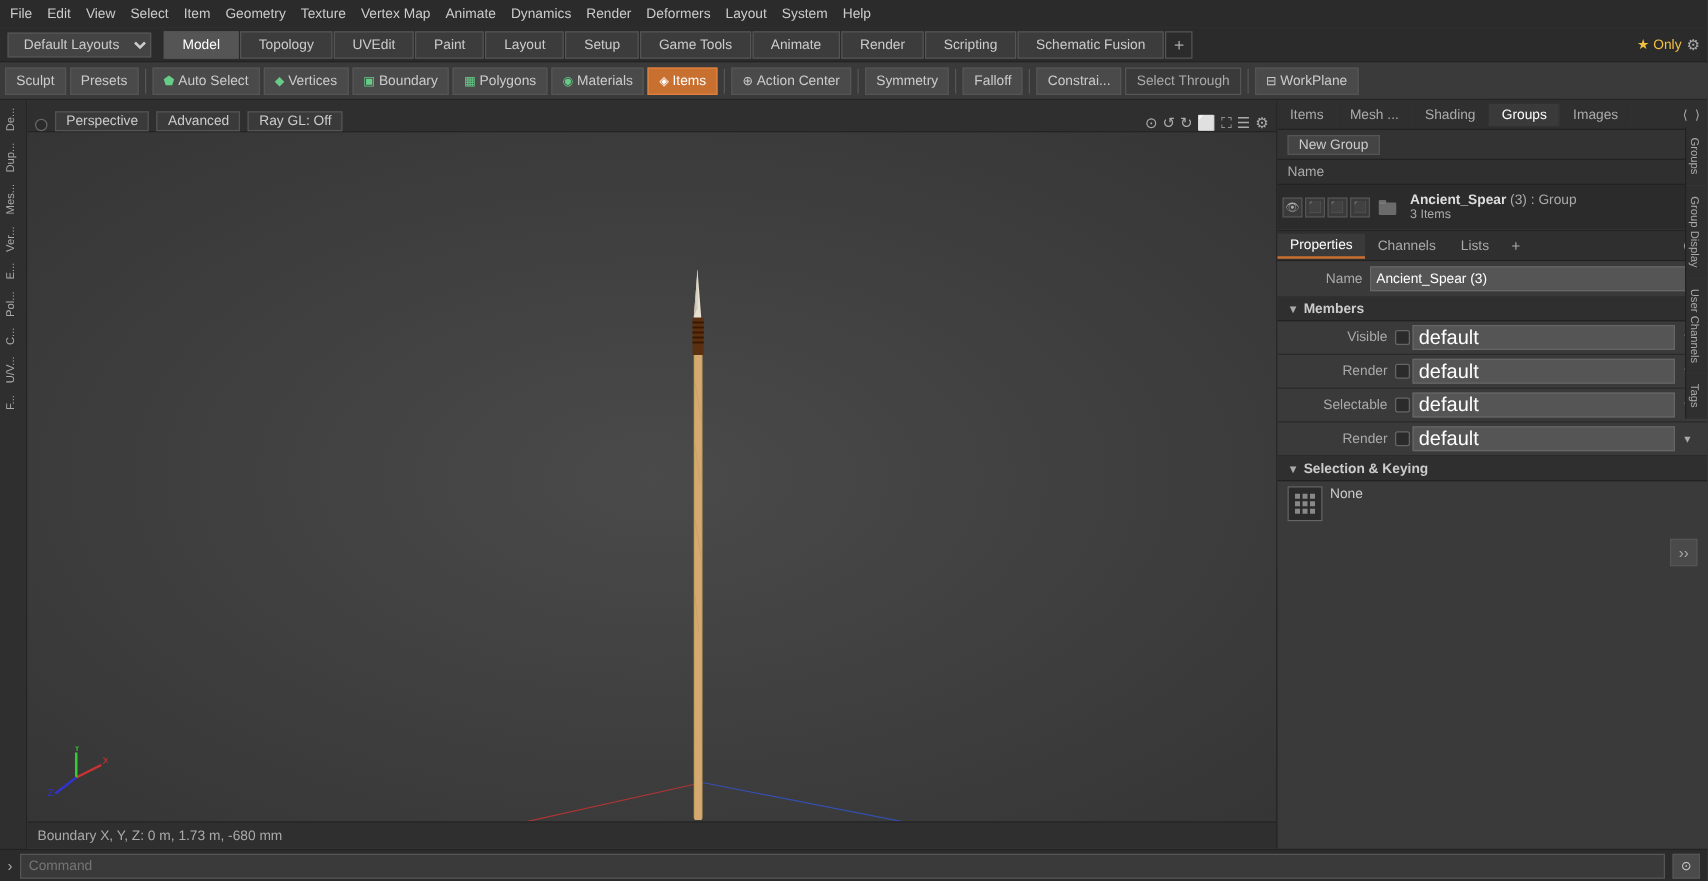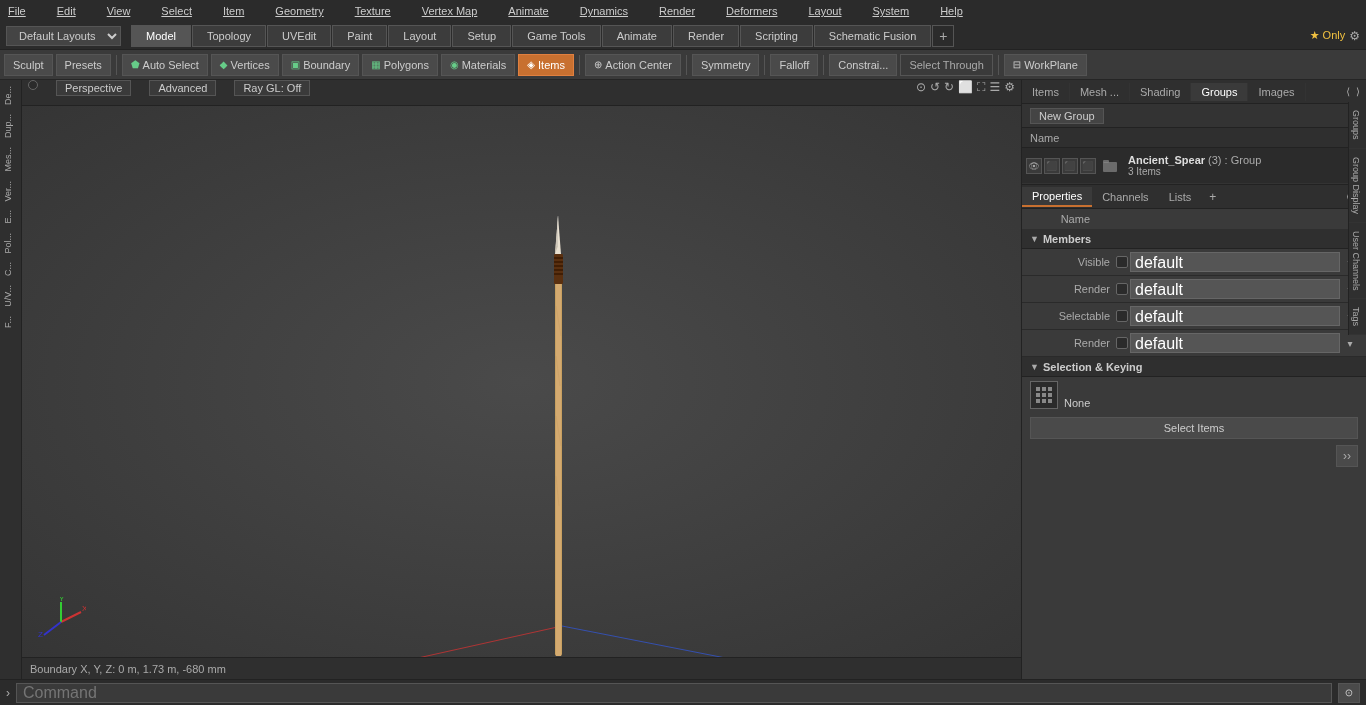--- a/index.html
+++ b/index.html
@@ -15,23 +15,22 @@
       flex-direction: column;
     }
 
     
     .menu-bar {
       background: #2b2b2b;
       height: 22px;
       display: flex;
       align-items: center;
       padding: 0 4px;
-      gap: 23px;
+      gap: 4px;
       flex-shrink: 0;
-      text-decoration: underline;
     }
     .menu-bar span {
       color: #ccc;
       font-size: 11px;
       cursor: pointer;
       padding: 2px 4px;
     }
 
     
     .layout-bar {
@@ -180,23 +179,23 @@
       flex-direction: column;
       background: #3d3d3d;
       position: relative;
       overflow: hidden;
     }
     .viewport-header {
       height: 26px;
       background: #2f2f2f;
       border-bottom: 1px solid #222;
       display: flex;
-      align-items: flex-start;
+      align-items: flex-end;
       padding: 0 6px;
-      gap: 18px;
+      gap: 6px;
     }
     .viewport-dot {
       width: 10px;
       height: 10px;
       border-radius: 50%;
       border: 1px solid #666;
       background: #2b2b2b;
     }
     .viewport-label {
       color: #ccc;
@@ -456,21 +455,21 @@
     .prop-arrow {
       color: #aaa;
       font-size: 10px;
       width: 16px;
       text-align: center;
     }
 
     
     .sel-keying-row {
       display: flex;
-      align-items: flex-end;
+      align-items: flex-start;
       padding: 4px 8px;
       gap: 6px;
     }
     .sel-icon {
       width: 28px; height: 28px;
       border: 1px solid #666;
       background: #2b2b2b;
       display: flex; align-items: center; justify-content: center;
       flex-shrink: 0;
     }
@@ -556,21 +555,21 @@
     .cmd-arrow {
       color: #aaa;
       font-size: 12px;
       cursor: pointer;
     }
     .cmd-input {
       flex: 1;
       background: #3a3a3a;
       border: 1px solid #555;
       color: #ccc;
-      font-size: 16px;
+      font-size: 11px;
       padding: 2px 6px;
       height: 20px;
     }
     .cmd-go {
       width: 22px; height: 20px;
       background: #4a4a4a;
       border: 1px solid #555;
       color: #ccc;
       font-size: 10px;
       cursor: pointer;
@@ -813,20 +812,21 @@
         <div class="props-tab">Lists</div>
         <span class="props-tab-add">+</span>
         <div class="props-expand">
           <span class="rptt-icon">⟨</span>
           <span class="rptt-icon">⟩</span>
         </div>
       </div>
 
       <div class="name-row">
         <span class="name-label">Name</span>
+        <input class="name-input" type="text" value="Ancient_Spear (3)" style="">
       </div>
 
       <div class="section-header">
         <span class="section-triangle">▼</span>
         <span class="section-title">Members</span>
       </div>
 
       <div class="prop-row">
         <span class="prop-label">Visible</span>
         <div class="prop-select-wrap">
@@ -887,21 +887,20 @@
               <div class="sel-dot"></div>
             <div class="sel-dot"></div>
               <div class="sel-dot"></div>
               <div class="sel-dot"></div>
           </div>
         </div>
         <span class="sel-none">None</span>
       </div>
 
       <div class="sel-buttons">
-        <button class="sel-btn">Select Items</button>
       </div>
 
       <div class="sel-btn-row">
         <div class="sel-arrow-btn">››</div>
       </div>
     </div>
 
     <div class="right-vert-tabs">
       <div class="rvt">Groups</div>
       <div class="rvt">Group Display</div>

